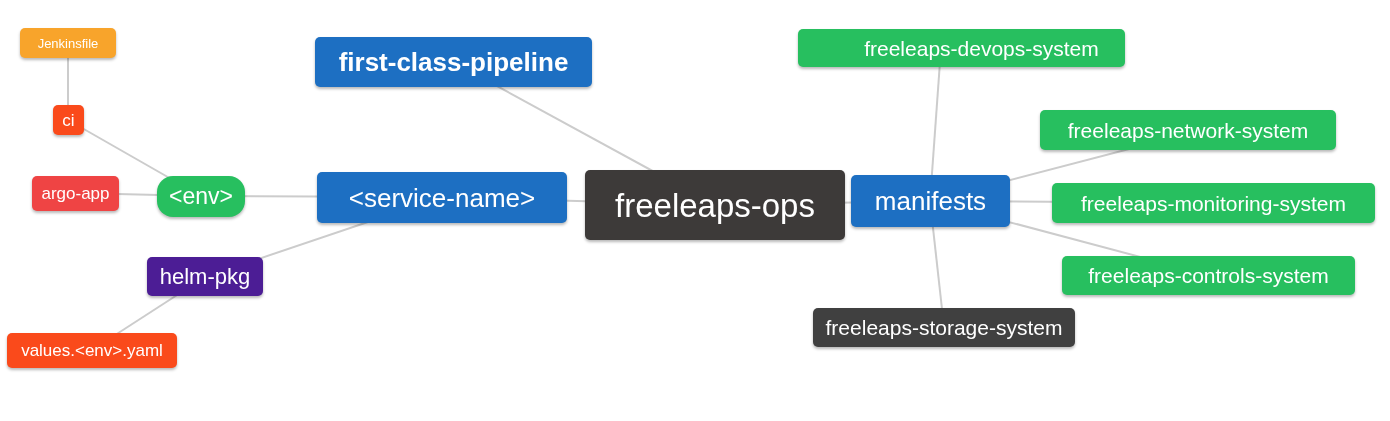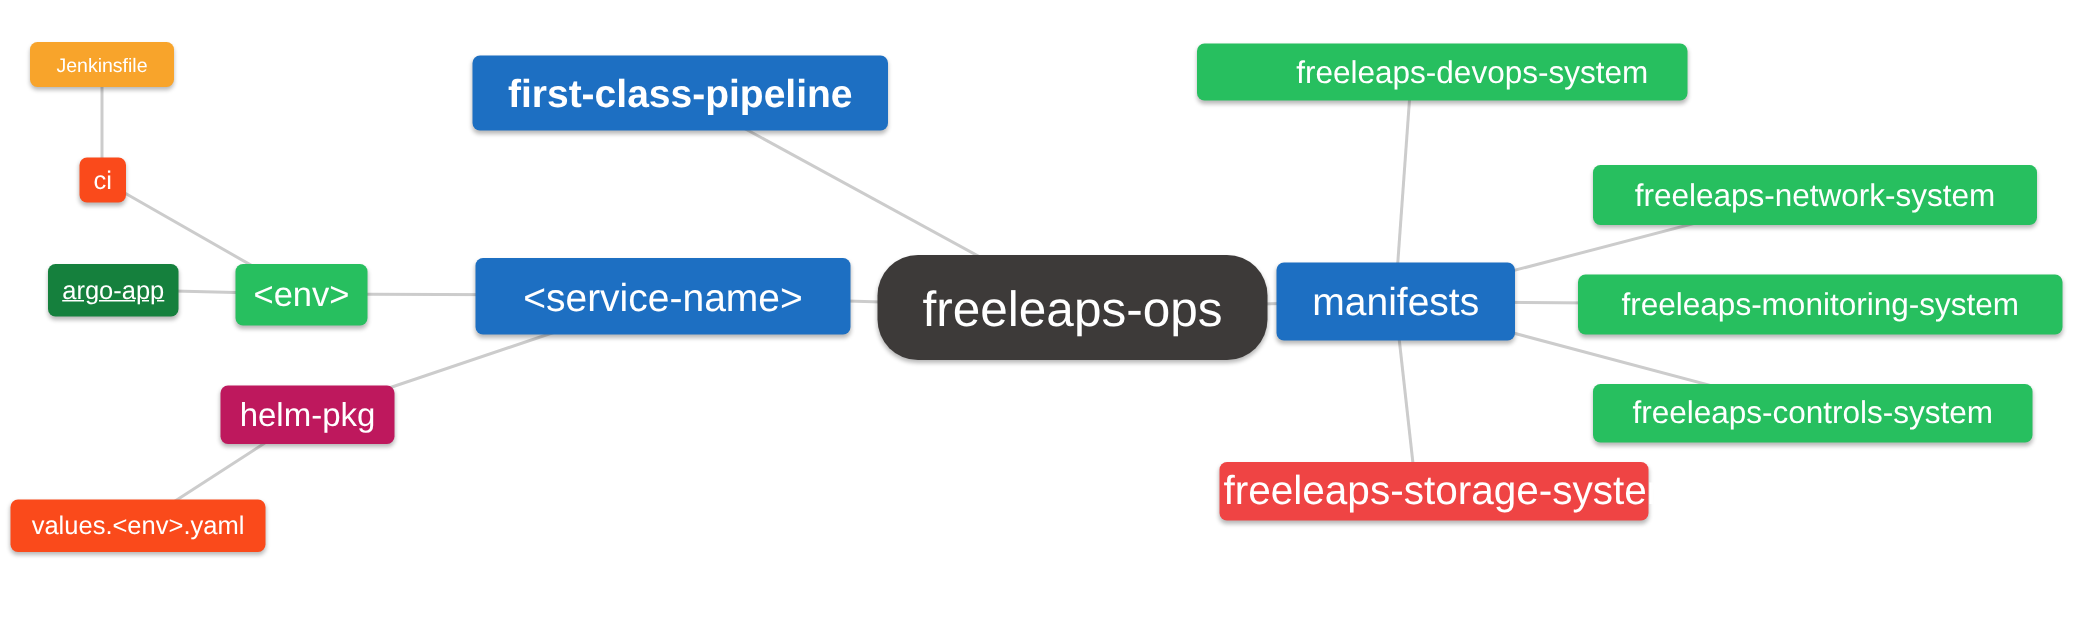--- a/index.html
+++ b/index.html
@@ -57,65 +57,65 @@
   </svg>
 
   <div class="node" style="left: 20px; top: 28px; width: 96px; height: 30px; font-size: 13px; background: rgb(248, 164, 43);">
       <span>Jenkinsfile</span>
     </div>
 
   <div class="node" style="left: 53px; top: 105px; width: 31px; height: 30px; font-size: 17px; background: rgb(250, 74, 27);">
       <span>ci</span>
     </div>
 
-  <div class="node" style="left: 32px; top: 176px; width: 87px; height: 35px; font-size: 17px; background: #15803d; text-decoration: underline;">
+  <div class="node" style="left: 32px; top: 176px; width: 87px; height: 35px; font-size: 17px; background: #ef4444;">
       <span>argo-app</span>
     </div>
 
-  <div class="node" style="left: 157px; top: 176px; width: 88px; height: 41px; font-size: 23px; background: rgb(39, 191, 95);">
+  <div class="node" style="left: 157px; top: 176px; width: 88px; height: 41px; font-size: 23px; background: rgb(39, 191, 95); border-radius: 16px;">
       <span>&lt;env&gt;</span>
     </div>
 
   <div class="node" style="left: 315px; top: 37px; width: 277px; height: 50px; font-size: 26px; background: rgb(29, 111, 194); font-weight: bold;">
       <span>first-class-pipeline</span>
     </div>
 
   <div class="node" style="left: 317px; top: 172px; width: 250px; height: 51px; font-size: 26px; background: rgb(29, 111, 194);">
       <span>&lt;service-name&gt;</span>
     </div>
 
-  <div class="node" style="left: 585px; top: 170px; width: 260px; height: 70px; font-size: 33px; background: rgb(61, 58, 57); border-radius: 27px;">
+  <div class="node" style="left: 585px; top: 170px; width: 260px; height: 70px; font-size: 33px; background: rgb(61, 58, 57);">
       <span>freeleaps-ops</span>
     </div>
 
   <div class="node" style="left: 851px; top: 175px; width: 159px; height: 52px; font-size: 26px; background: rgb(29, 111, 194);">
       <span>manifests</span>
     </div>
 
-  <div class="node" style="left: 147px; top: 257px; width: 116px; height: 39px; font-size: 22px; background: #be185d;">
+  <div class="node" style="left: 147px; top: 257px; width: 116px; height: 39px; font-size: 22px; background: #4c1d95;">
       <span>helm-pkg</span>
     </div>
 
   <div class="node" style="left: 7px; top: 333px; width: 170px; height: 35px; font-size: 17px; background: rgb(250, 74, 27);">
       <span>values.&lt;env&gt;.yaml</span>
     </div>
 
   <div class="node" style="left: 798px; top: 29px; width: 287px; height: 38px; font-size: 21px; background: rgb(39, 191, 95); padding-left: 40px;">
       <span>freeleaps-devops-system</span>
     </div>
 
-  <div class="node" style="left: 1062px; top: 110px; width: 296px; height: 40px; font-size: 21px; background: rgb(39, 191, 95);">
+  <div class="node" style="left: 1040px; top: 110px; width: 296px; height: 40px; font-size: 21px; background: rgb(39, 191, 95);">
       <span>freeleaps-network-system</span>
     </div>
 
   <div class="node" style="left: 1052px; top: 183px; width: 323px; height: 40px; font-size: 21px; background: rgb(39, 191, 95); justify-content: center;">
       <span>freeleaps-monitoring-system</span>
     </div>
 
   <div class="node" style="left: 1062px; top: 256px; width: 293px; height: 39px; font-size: 21px; background: rgb(39, 191, 95);">
       <span>freeleaps-controls-system</span>
     </div>
 
-  <div class="node" style="left: 813px; top: 308px; width: 262px; height: 39px; font-size: 27px; background: #ef4444; padding-left: 24px;">
+  <div class="node" style="left: 813px; top: 308px; width: 262px; height: 39px; font-size: 21px; background: #404040;">
       <span>freeleaps-storage-system</span>
     </div>
 
 </div>
 
 </body></html>

